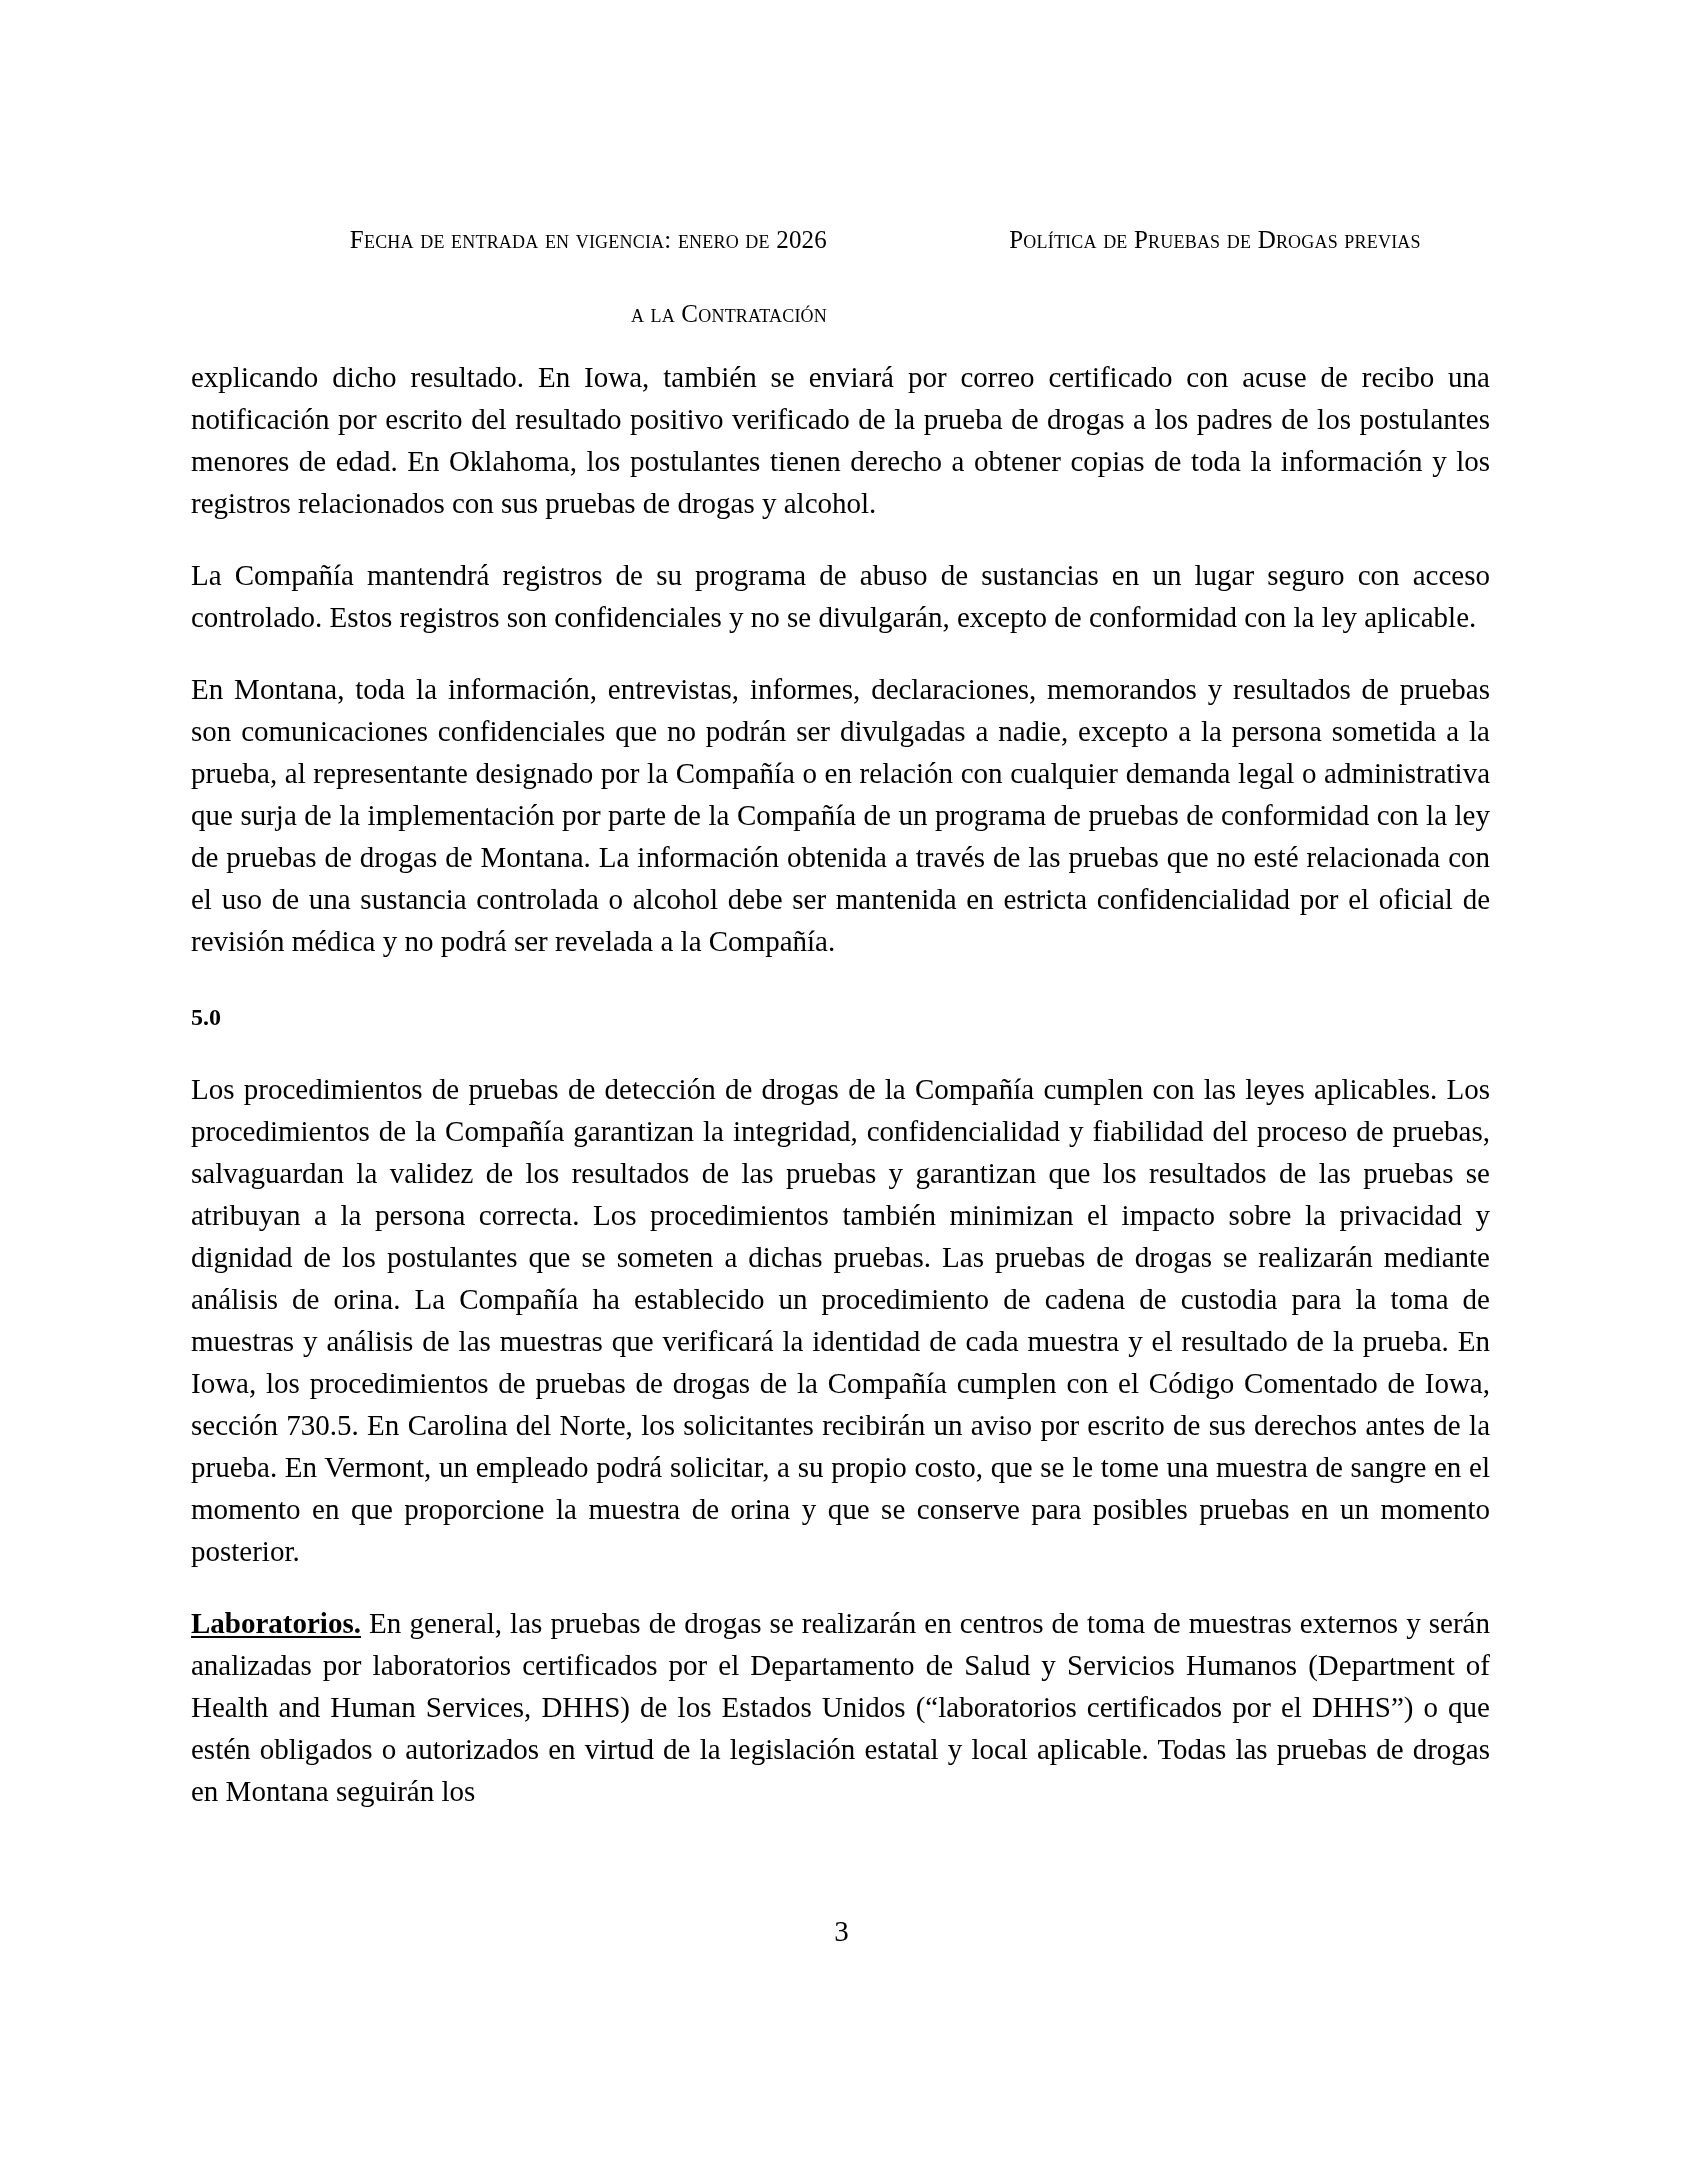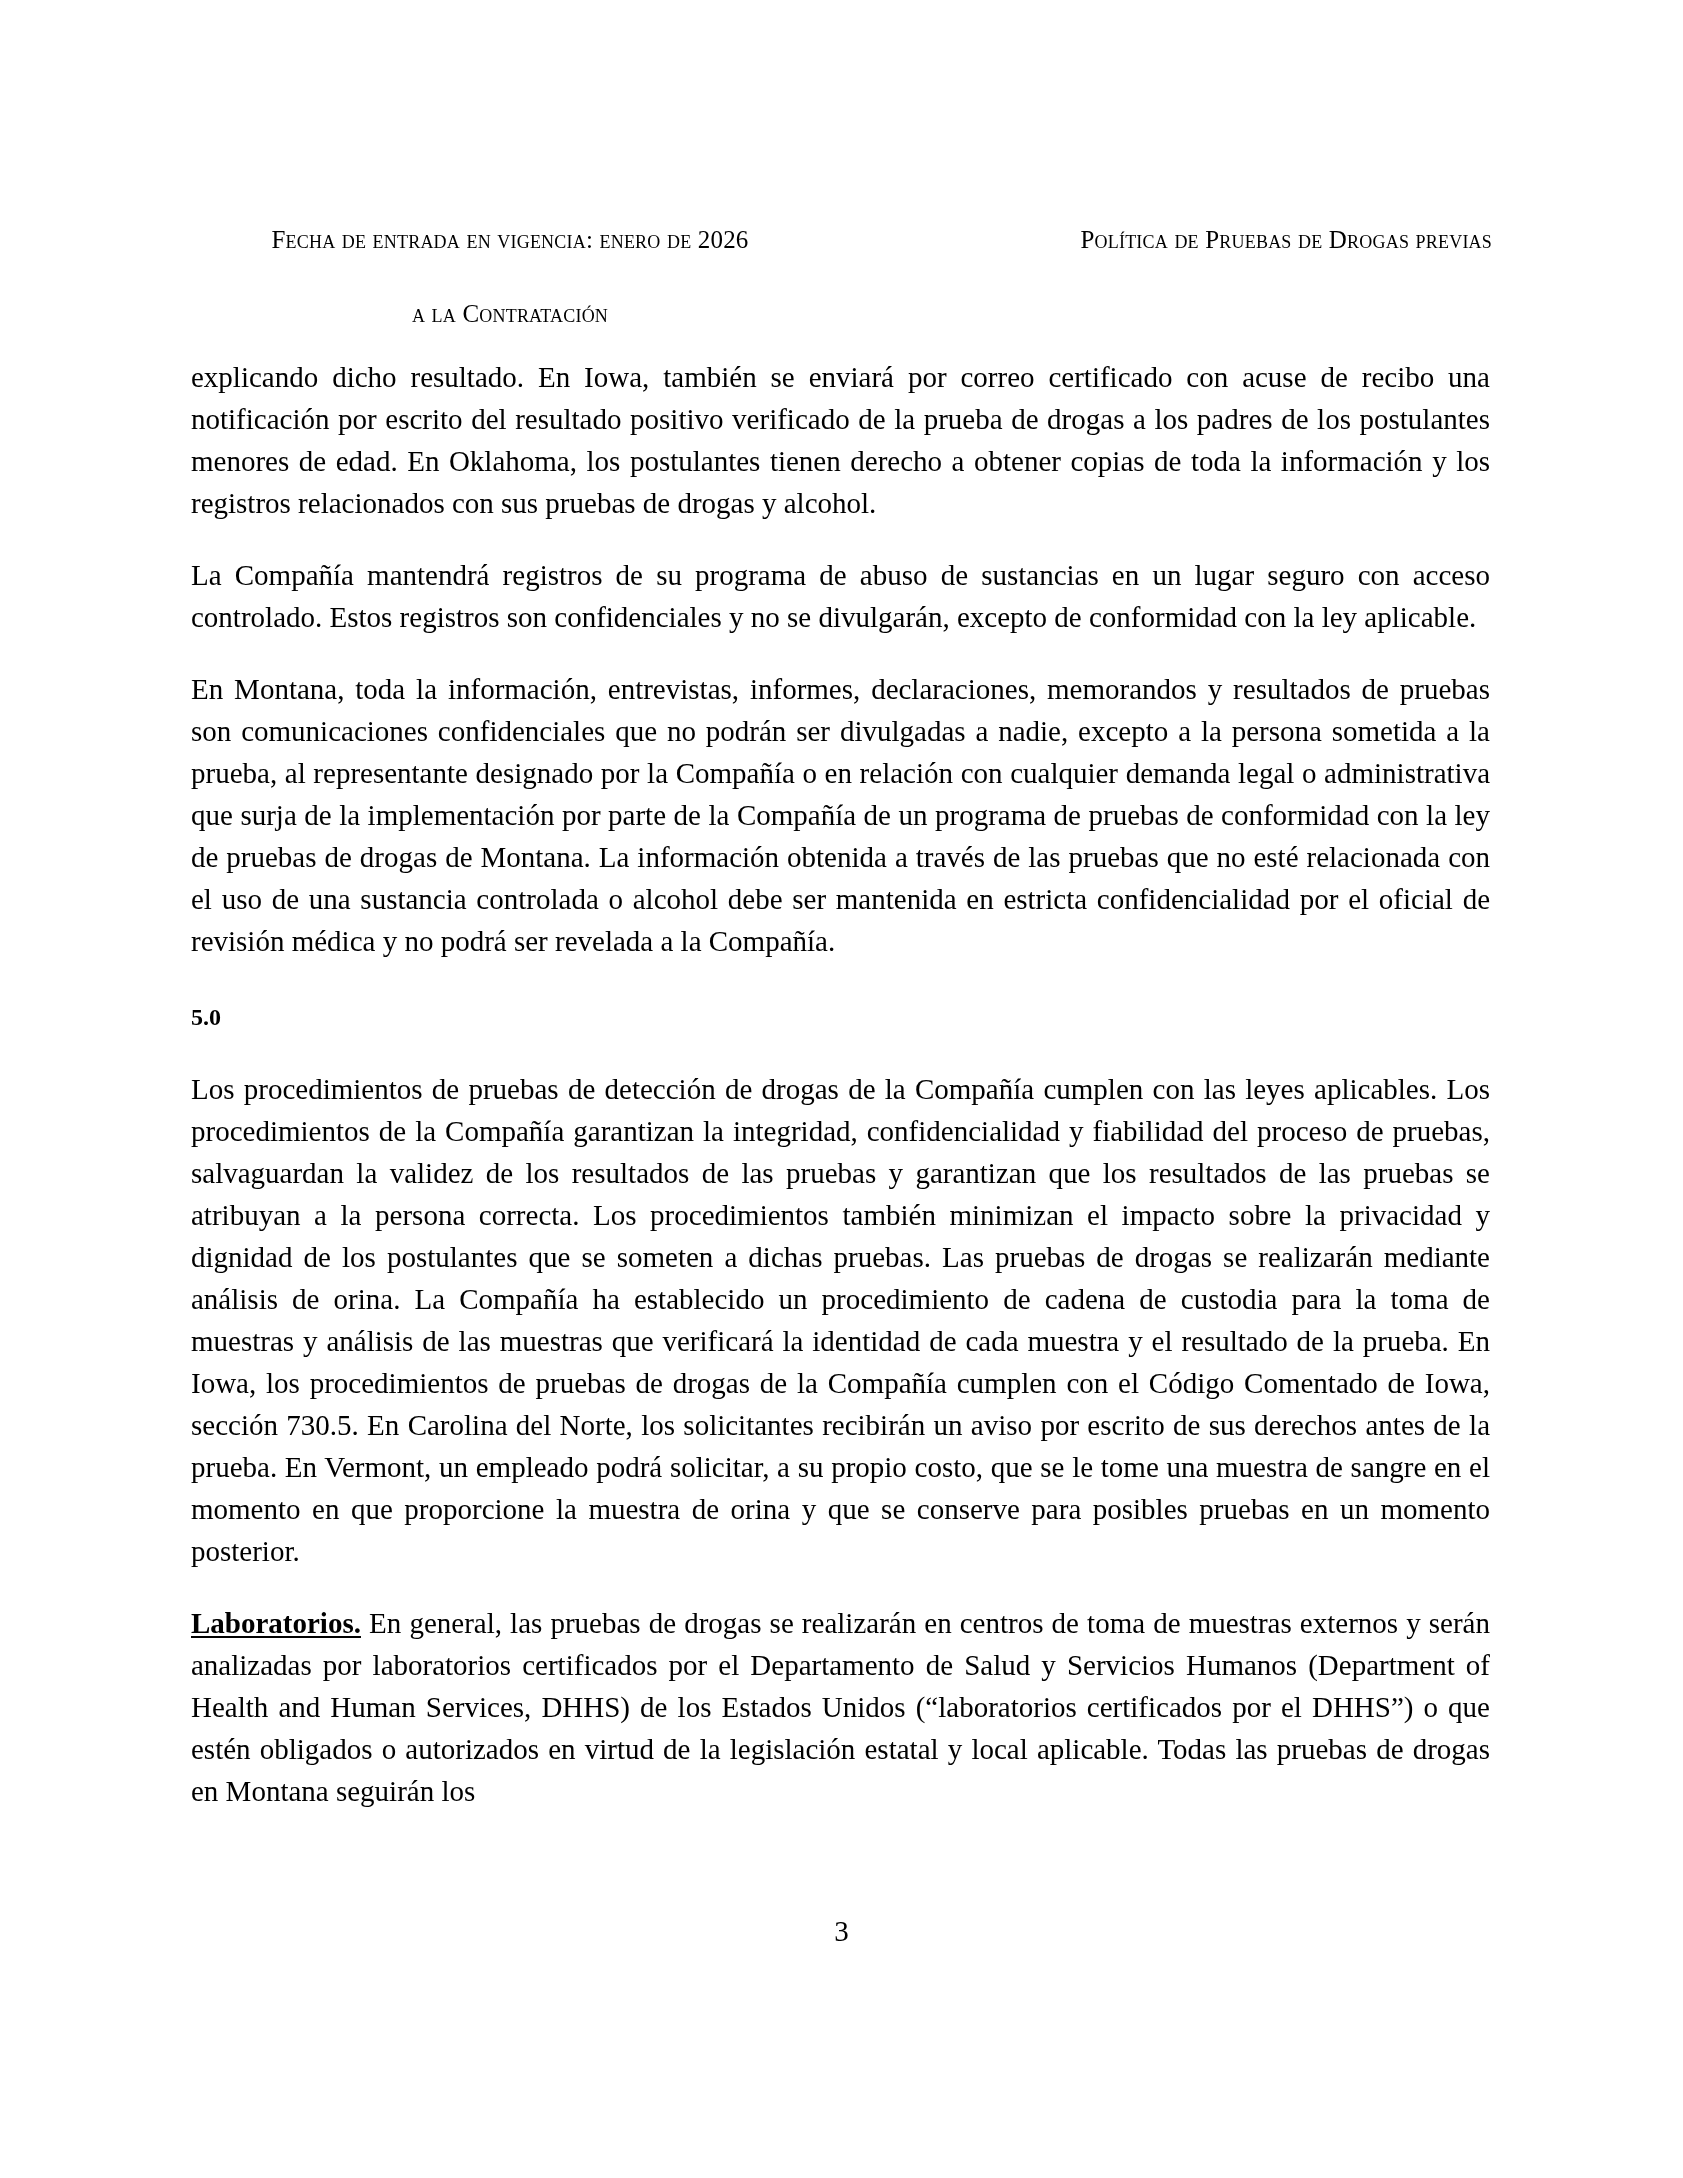--- a/index.html
+++ b/index.html
@@ -28,22 +28,22 @@
     justify-content: space-between;
     align-items: flex-start;
   }
   .header-col {
     font-variant: small-caps;
     font-size: 25px;
     line-height: 37px;
     letter-spacing: 0.2px;
     white-space: pre-line;
   }
-  .header-col.left { width: 634px; text-align: center; }
-  .header-col.right { width: 554px; text-align: right; }
+  .header-col.left { width: 634px; text-align: right; }
+  .header-col.right { width: 554px; text-align: center; }
 
   
   .body-block {
     position: absolute;
     left: 191px;
     top: 356px;
     width: 1299px;
   }
   p.para {
     margin: 0 0 30px 0;

